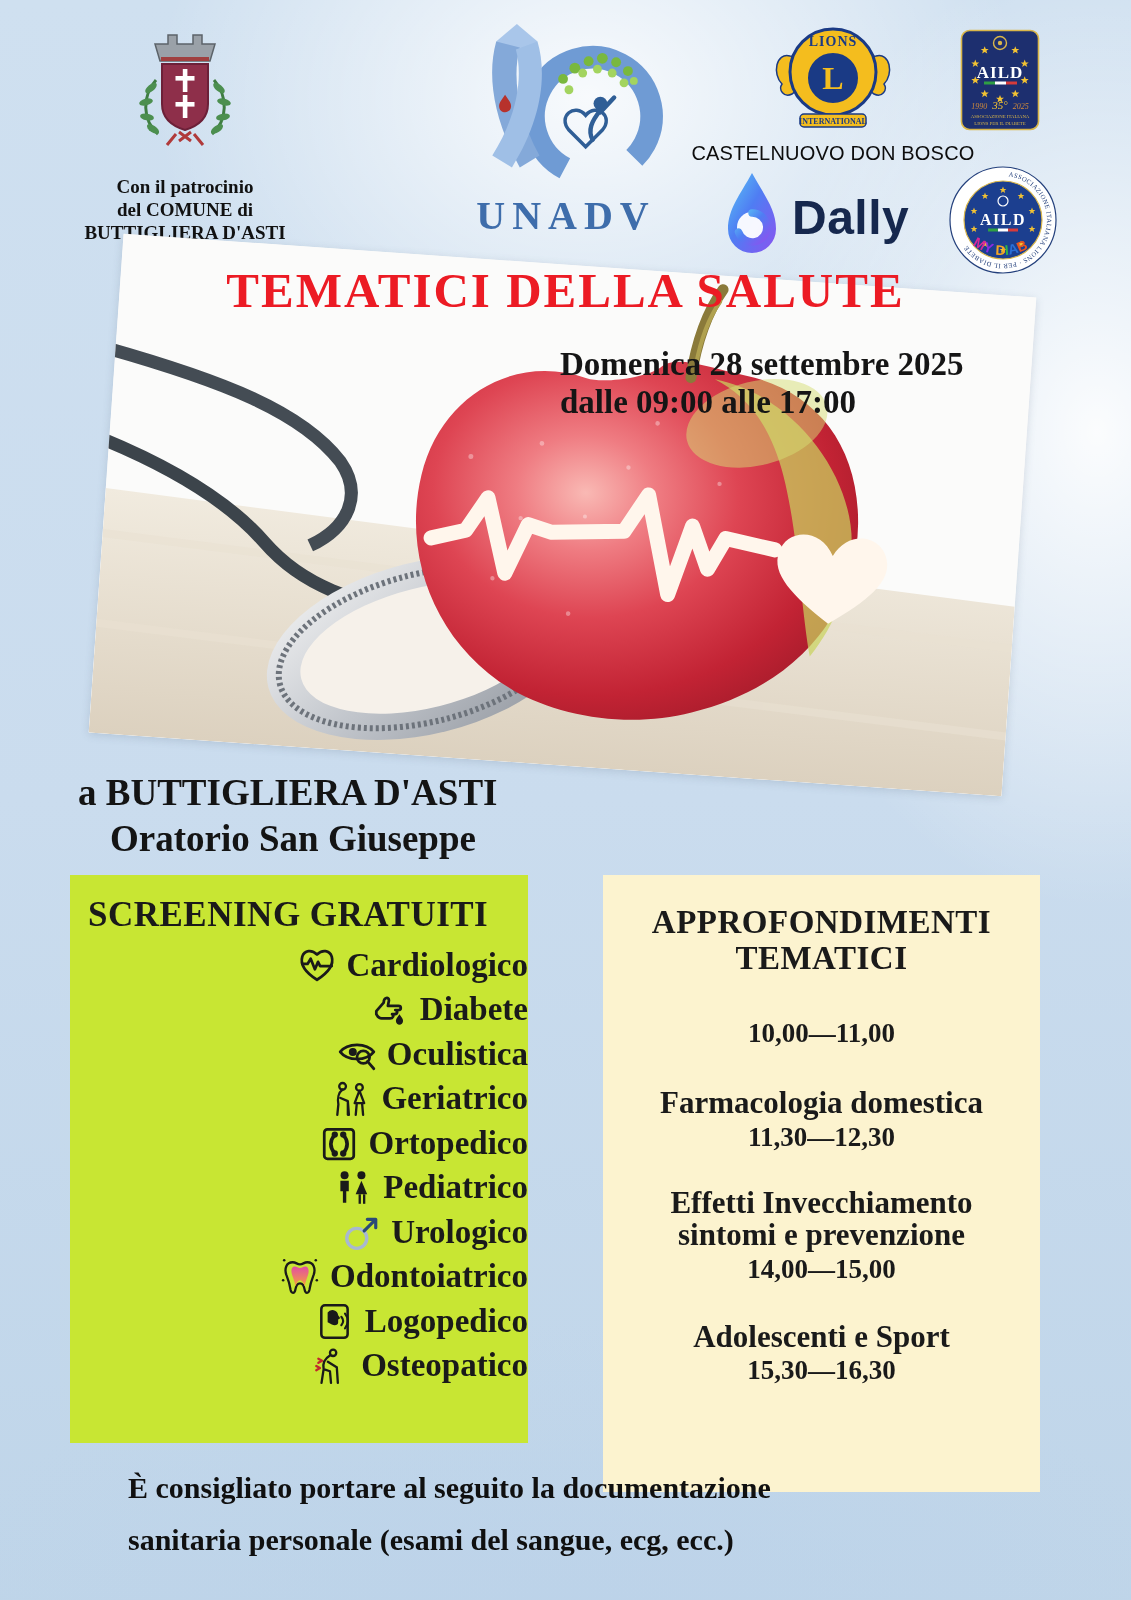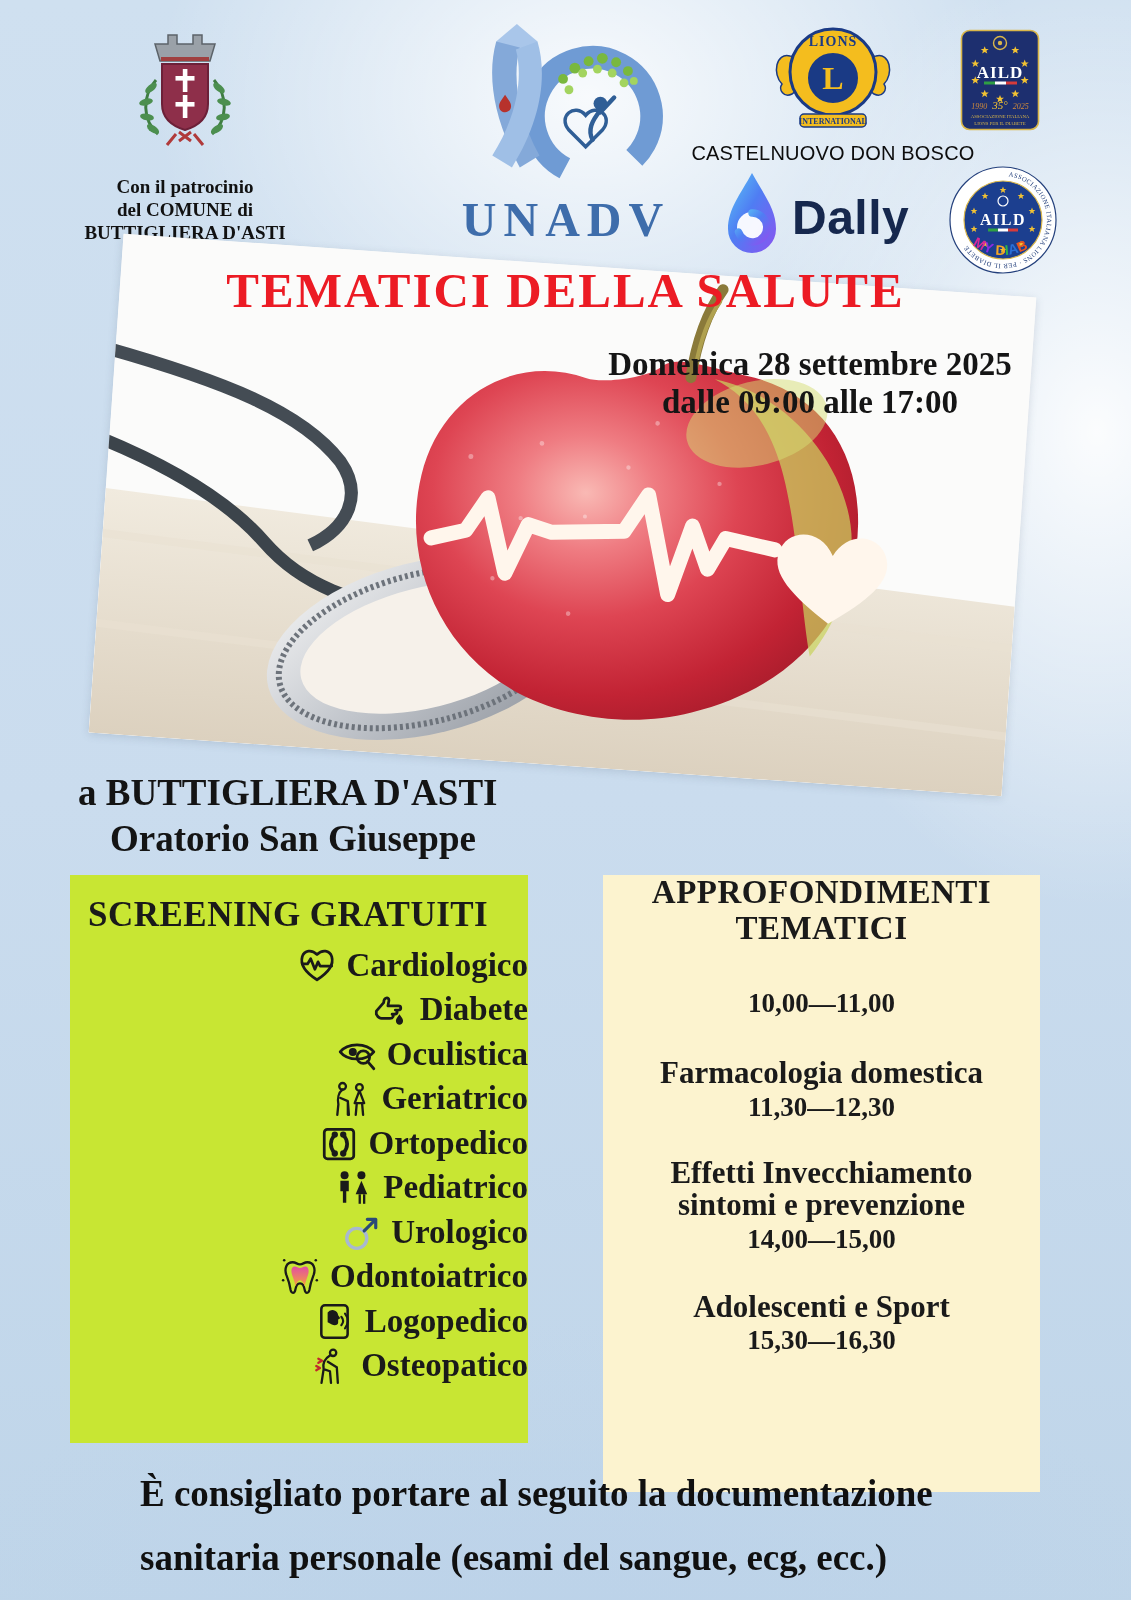--- a/index.html
+++ b/index.html
@@ -10,52 +10,52 @@
       radial-gradient(620px 480px at 52% 6%, rgba(255,255,255,.85), rgba(255,255,255,0) 70%),
       radial-gradient(480px 660px at 97% 27%, rgba(255,255,255,.92), rgba(255,255,255,0) 72%),
       radial-gradient(900px 420px at 50% 101%, rgba(186,209,233,.55), rgba(186,209,233,0) 70%),
       linear-gradient(180deg,#cfe0f0 0%,#cadcEE 50%,#bfd5e9 100%);
   }
   .abs{position:absolute;}
   
   .crest-block{left:60px;top:22px;width:250px;text-align:center;}
   .crest-caption{font-weight:bold;font-size:19px;line-height:1.2;color:#111;}
   .unadv-block{left:438px;top:18px;width:256px;text-align:center;}
-  .unadv-word{font-weight:bold;font-size:48px;letter-spacing:7px;color:#3e6dab;margin-top:-2px;}
+  .unadv-word{font-weight:bold;font-size:40px;letter-spacing:7px;color:#3e6dab;margin-top:-2px;}
   .lions-block{left:688px;top:22px;width:290px;text-align:center;}
   .lions-caption{font-family:"Liberation Sans",sans-serif;font-weight:normal;font-size:20px;color:#0d0d0d;margin-top:4px;letter-spacing:.2px;}
   .aild-badge{left:960px;top:28px;}
   .dally-block{left:720px;top:168px;display:flex;align-items:center;}
   .dally-word{font-family:"Liberation Sans",sans-serif;font-weight:bold;font-size:48px;color:#16284e;margin-left:8px;letter-spacing:.5px;}
   .aild-seal{left:948px;top:165px;}
   
   .photo{left:105px;top:265px;width:915px;height:500px;transform:rotate(4deg);
          background:#fbfbfa;overflow:hidden;box-shadow:0 2px 8px rgba(70,90,110,.18);}
   .title{left:0;right:0;top:262px;text-align:center;z-index:6;
          font-weight:bold;font-size:49px;letter-spacing:2px;}
-  .date{left:560px;top:346px;width:500px;text-align:center;z-index:6;
+  .date{left:560px;top:346px;width:500px;text-align:left;z-index:6;
         font-weight:bold;font-size:33px;line-height:1.15;color:#151515;}
   .location{left:78px;top:770px;z-index:6;font-weight:bold;font-size:37px;line-height:1.25;color:#141414;}
   .location .l2{padding-left:32px;}
   
   .screen-box{left:70px;top:875px;width:458px;height:568px;padding:14px 0 0 16px;box-sizing:border-box;}
   .screen-title{font-weight:bold;font-size:35px;letter-spacing:.5px;margin:6px 16px 8px 2px;}
   .srow{display:flex;align-items:center;height:44.5px;justify-content:flex-end;}
   .srow .ic{width:42px;height:40px;flex:0 0 42px;display:flex;align-items:center;}
   .srow .lbl{font-weight:bold;font-size:33px;margin-left:8px;white-space:nowrap;}
   
   .sessions-box{left:603px;top:875px;width:437px;height:617px;box-sizing:border-box;
-                text-align:center;}
+                text-align:center;padding-top:30px;}
   .sess-title{font-weight:bold;font-size:33px;line-height:1.08;letter-spacing:.5px;}
   .sess{margin-top:30px;}
   .sess .t{font-weight:bold;font-size:31px;line-height:1.05;}
   .sess .tm{font-weight:bold;font-size:27px;margin-top:2px;}
   
   .footer{left:128px;top:1462px;width:920px;z-index:5;
-          font-weight:bold;font-size:37px;line-height:1.72;color:#101010;margin-left:12px;}
+          font-weight:bold;font-size:30px;line-height:1.72;color:#101010;}
   svg text{font-family:"Liberation Serif",serif;}
   .sans{font-family:"Liberation Sans",sans-serif;}
 </style>
 </head>
 <body>
 
 <div class="poster">
 
   <div class="abs crest-block">
     <svg width="150" height="150" viewBox="0 0 150 150">

